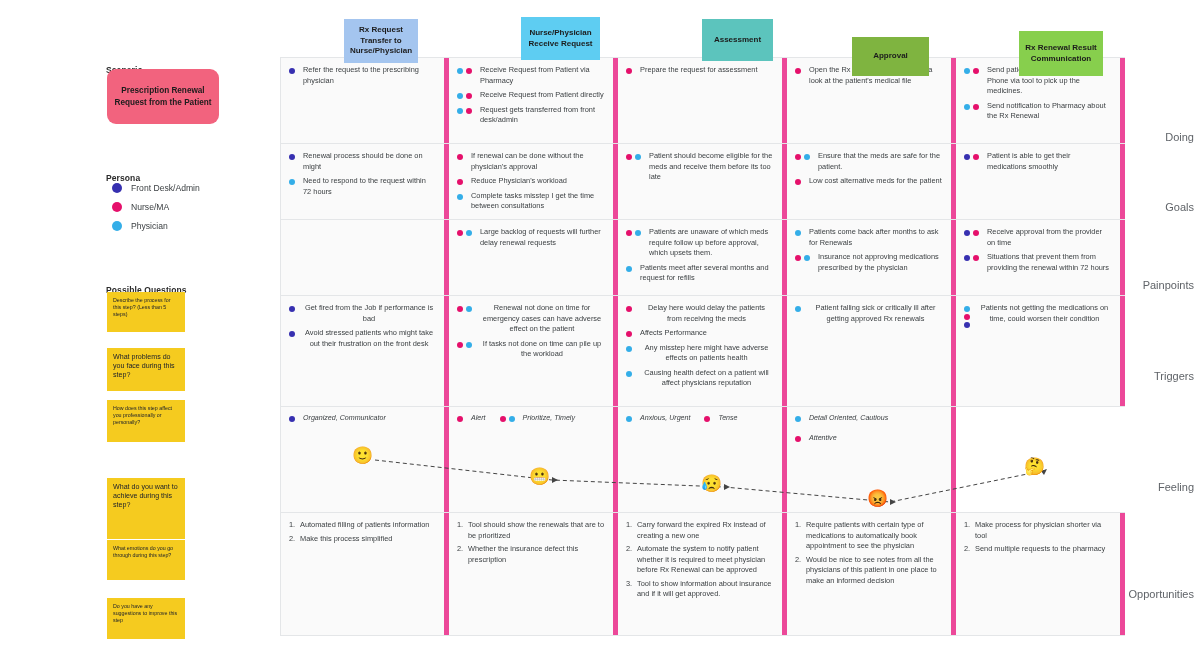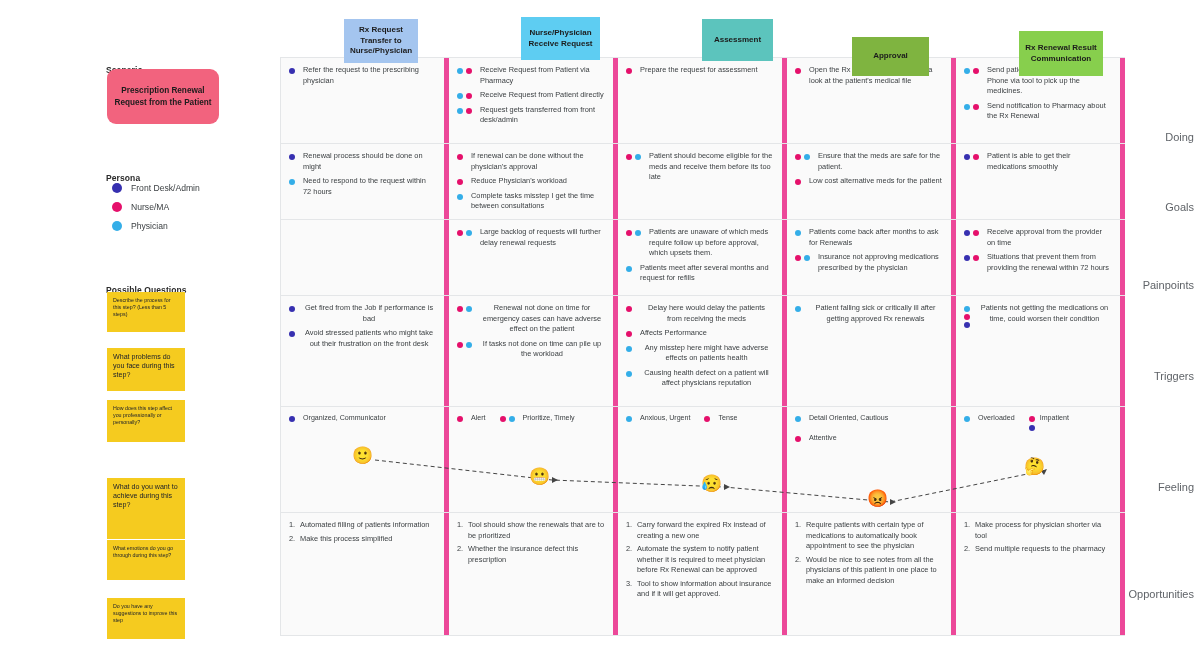--- a/index.html
+++ b/index.html
@@ -57,21 +57,21 @@
   .r-opp .cell   { height: 122px; }
 
   .bullet { display: flex; margin-bottom: 4px; }
   .bullet .dots { display: flex; align-items: flex-start; padding-top: 3px; flex: 0 0 auto; }
   .bullet .dots .dot { width: 6px; height: 6px; margin-right: 3px; }
   .bullet .dots.col { flex-direction: column; }
   .bullet .dots.col .dot { margin-bottom: 2px; }
   .btxt { font-size: 7.4px; line-height: 1.42; color: #3c4043; margin-left: 5px; }
 
   .feel-tags { display: flex; flex-wrap: wrap; gap: 10px 14px; }
-  .feel-tag { display: flex; align-items: flex-start; }
+  .feel-tag { display: flex; align-items: flex-start; font-style: italic; }
   .feel-tag .dots { display: flex; padding-top: 2px; }
   .feel-tag .dots .dot { width: 6px; height: 6px; margin-right: 3px; }
   .feel-tag .dots.col { flex-direction: column; }
   .feel-tag .dots.col .dot { margin-bottom: 3px; margin-right: 0; }
   .feel-tag .ftxt { font-size: 7.1px; line-height: 1.35; margin-left: 5px; color: #3c4043; }
 
   .olist { counter-reset: op; }
   .oitem { display: flex; font-size: 7.4px; line-height: 1.42; margin-bottom: 3px; color:#3c4043; }
   .onum { flex: 0 0 auto; width: 11px; }
   .otxt { flex: 1; }
@@ -463,37 +463,20 @@
               <span class="ftxt">Detail Oriented, Cautious</span>
             </div>
             <div class="feel-tag">
               <span class="dots">
                 <span class="dot" style="background: rgb(229, 16, 107);"></span>
               </span>
               <span class="ftxt">Attentive</span>
             </div>
           </div>
         </div>
-      <div class="cell">
-          <div class="feel-tags">
-            <div class="feel-tag">
-              <span class="dots">
-                <span class="dot" style="background: rgb(52, 174, 232);"></span>
-              </span>
-              <span class="ftxt">Overloaded</span>
-            </div>
-            <div class="feel-tag">
-              <span class="dots col">
-                <span class="dot" style="background: rgb(229, 16, 107);"></span>
-                <span class="dot" style="background: rgb(55, 48, 176);"></span>
-              </span>
-              <span class="ftxt">Impatient</span>
-            </div>
-          </div>
-        </div>
     </div>
     <div class="grid-row r-opp">
       <div class="cell">
           <div class="olist">
             <div class="oitem">
               <span class="onum">1.</span>
               <span class="otxt">Automated filling of patients information</span>
             </div>
             <div class="oitem">
               <span class="onum">2.</span>

